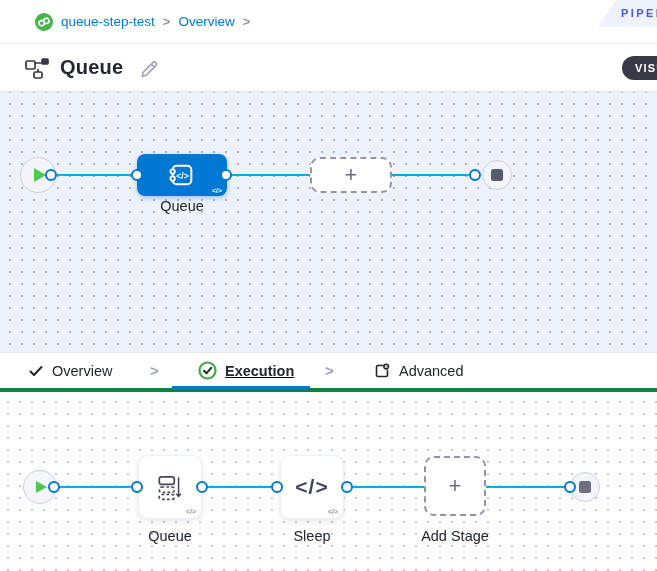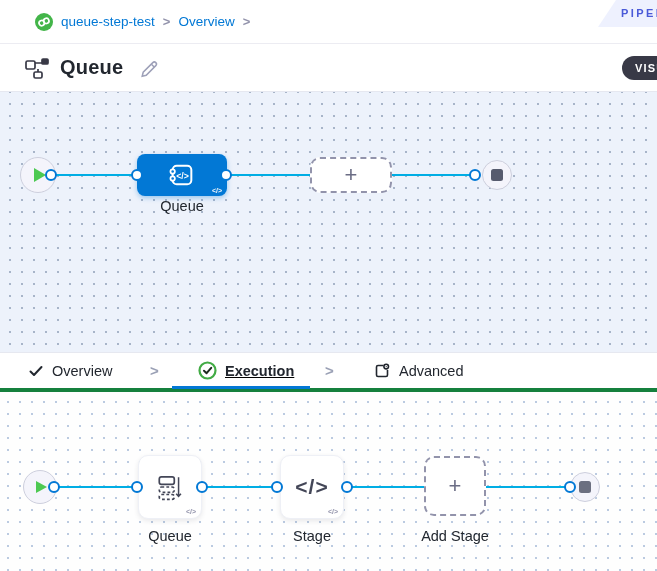--- a/index.html
+++ b/index.html
@@ -216,21 +216,21 @@
     <span class="port" style="left:131px;top:89px;"></span>
     <span class="port" style="left:196px;top:89px;"></span>
     <div class="node-label" style="left:130px;top:136px;width:80px;">Queue</div>
 
     <div class="step-card" style="left:280px;top:63px;">
       <span class="code-glyph">&lt;/&gt;</span>
       <span class="corner-badge">&lt;/&gt;</span>
     </div>
     <span class="port" style="left:271px;top:89px;"></span>
     <span class="port" style="left:341px;top:89px;"></span>
-    <div class="node-label" style="left:272px;top:136px;width:80px;">Stage</div>
+    <div class="node-label" style="left:272px;top:136px;width:80px;">Sleep</div>
 
     <div class="add-node add-step-box" style="left:424px;top:64px;">
       <span class="plus-glyph">+</span>
     </div>
     <div class="node-label" style="left:415px;top:136px;width:80px;">Add Stage</div>
 
     <span class="port" style="left:564px;top:89px;"></span>
     <div class="endpoint" style="left:570px;top:80px;width:30px;height:30px;">
       <span class="stop-sq" style="background:#6b6f80;"></span>
     </div>

